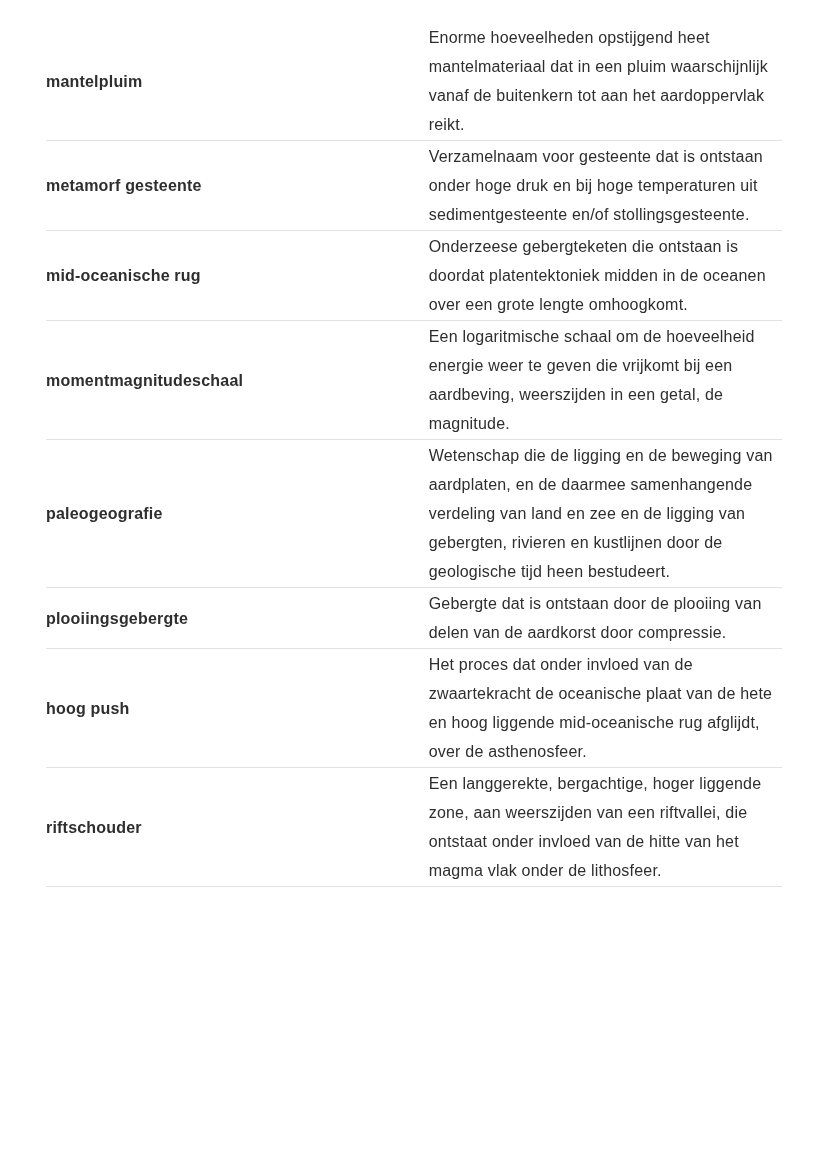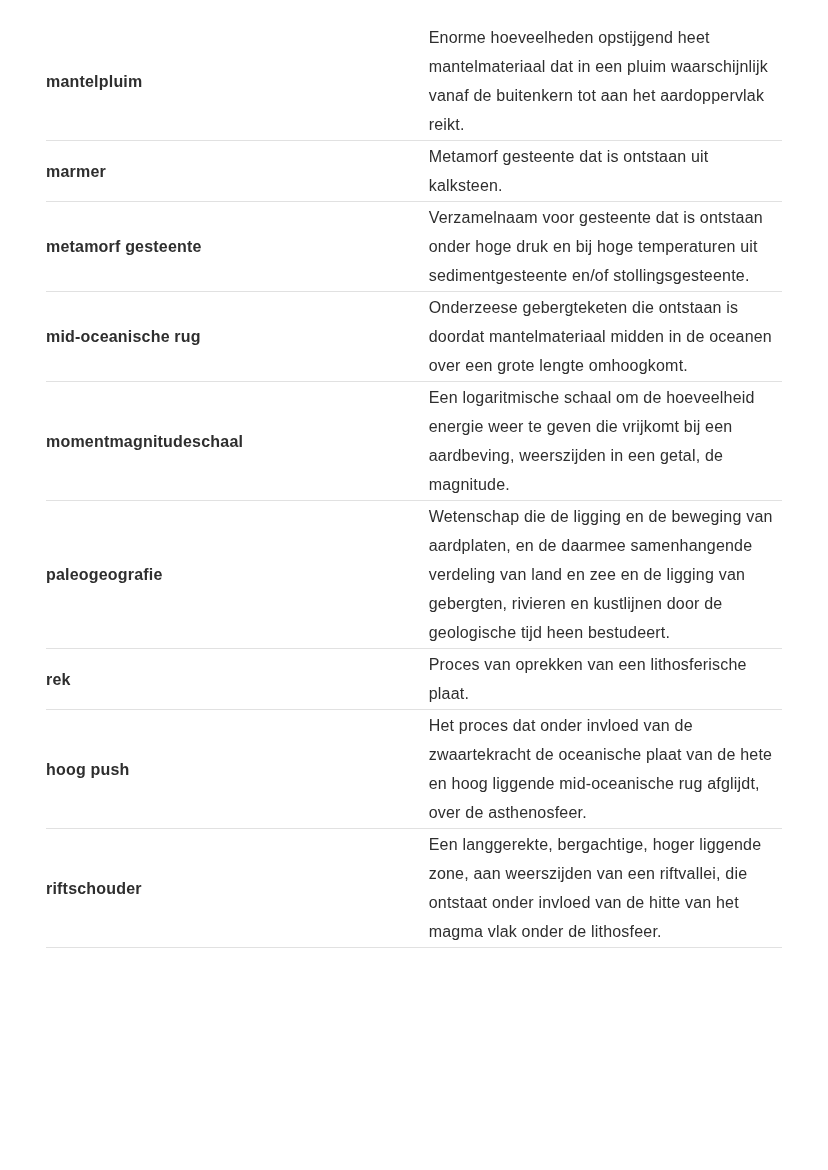--- a/index.html
+++ b/index.html
@@ -55,52 +55,48 @@
     <colgroup>
       <col class="term-col">
       <col class="def-col">
     </colgroup>
     <tbody id="glossary-rows">
   <tr class="glossary-row">
     <td class="term">mantelpluim</td>
     <td class="definition">Enorme hoeveelheden opstijgend heet mantelmateriaal dat in een pluim waarschijnlijk vanaf de buitenkern tot aan het aardoppervlak reikt.</td>
   </tr>
 
-  <tr class="glossary-row">
-    <td class="term">marmer</td>
-    <td class="definition">Metamorf gesteente dat is ontstaan uit kalksteen.</td>
-  </tr>
 
   <tr class="glossary-row">
     <td class="term">metamorf gesteente</td>
     <td class="definition">Verzamelnaam voor gesteente dat is ontstaan onder hoge druk en bij hoge temperaturen uit sedimentgesteente en/of stollingsgesteente.</td>
   </tr>
 
   <tr class="glossary-row">
     <td class="term">mid-oceanische rug</td>
-    <td class="definition">Onderzeese gebergteketen die ontstaan is doordat mantelmateriaal midden in de oceanen over een grote lengte omhoogkomt.</td>
+    <td class="definition">Onderzeese gebergteketen die ontstaan is doordat platentektoniek midden in de oceanen over een grote lengte omhoogkomt.</td>
   </tr>
 
   <tr class="glossary-row">
     <td class="term">momentmagnitudeschaal</td>
     <td class="definition">Een logaritmische schaal om de hoeveelheid energie weer te geven die vrijkomt bij een aardbeving, weerszijden in een getal, de magnitude.</td>
   </tr>
 
   <tr class="glossary-row">
     <td class="term">paleogeografie</td>
     <td class="definition">Wetenschap die de ligging en de beweging van aardplaten, en de daarmee samenhangende verdeling van land en zee en de ligging van gebergten, rivieren en kustlijnen door de geologische tijd heen bestudeert.</td>
   </tr>
 
 
+  <tr class="glossary-row">
+    <td class="term">plooiingsgebergte</td>
+    <td class="definition">Gebergte dat is ontstaan door de plooiing van delen van de aardkorst door compressie.</td>
+  </tr>
 
 
-  <tr class="glossary-row">
-    <td class="term">rek</td>
-    <td class="definition">Proces van oprekken van een lithosferische plaat.</td>
-  </tr>
 
   <tr class="glossary-row">
     <td class="term">hoog push</td>
     <td class="definition">Het proces dat onder invloed van de zwaartekracht de oceanische plaat van de hete en hoog liggende mid-oceanische rug afglijdt, over de asthenosfeer.</td>
   </tr>
 
   <tr class="glossary-row">
     <td class="term">riftschouder</td>
     <td class="definition">Een langgerekte, bergachtige, hoger liggende zone, aan weerszijden van een riftvallei, die ontstaat onder invloed van de hitte van het magma vlak onder de lithosfeer.</td>
   </tr>

